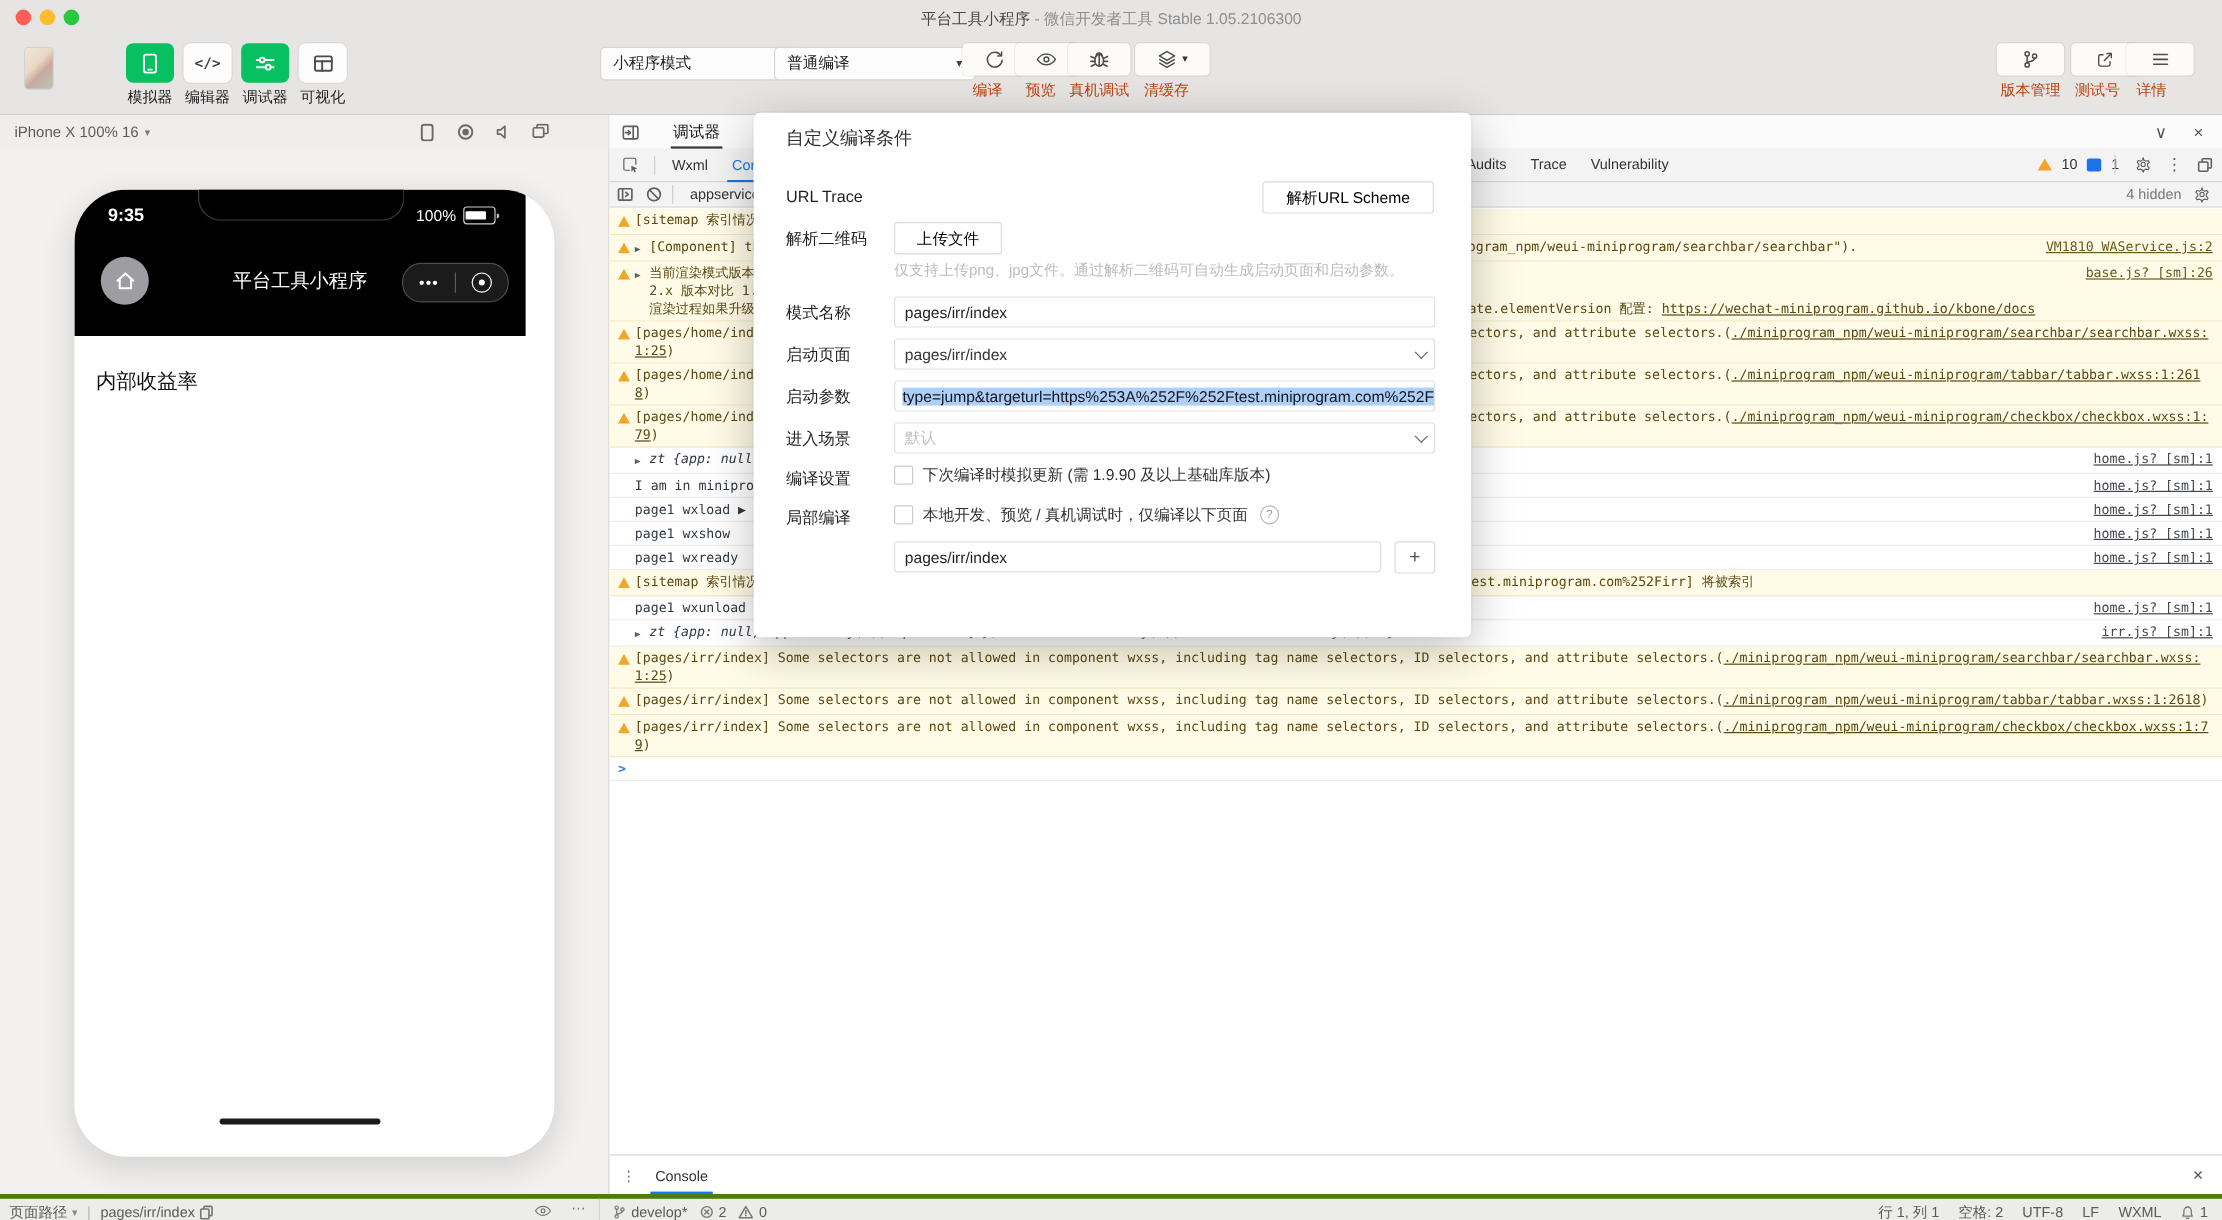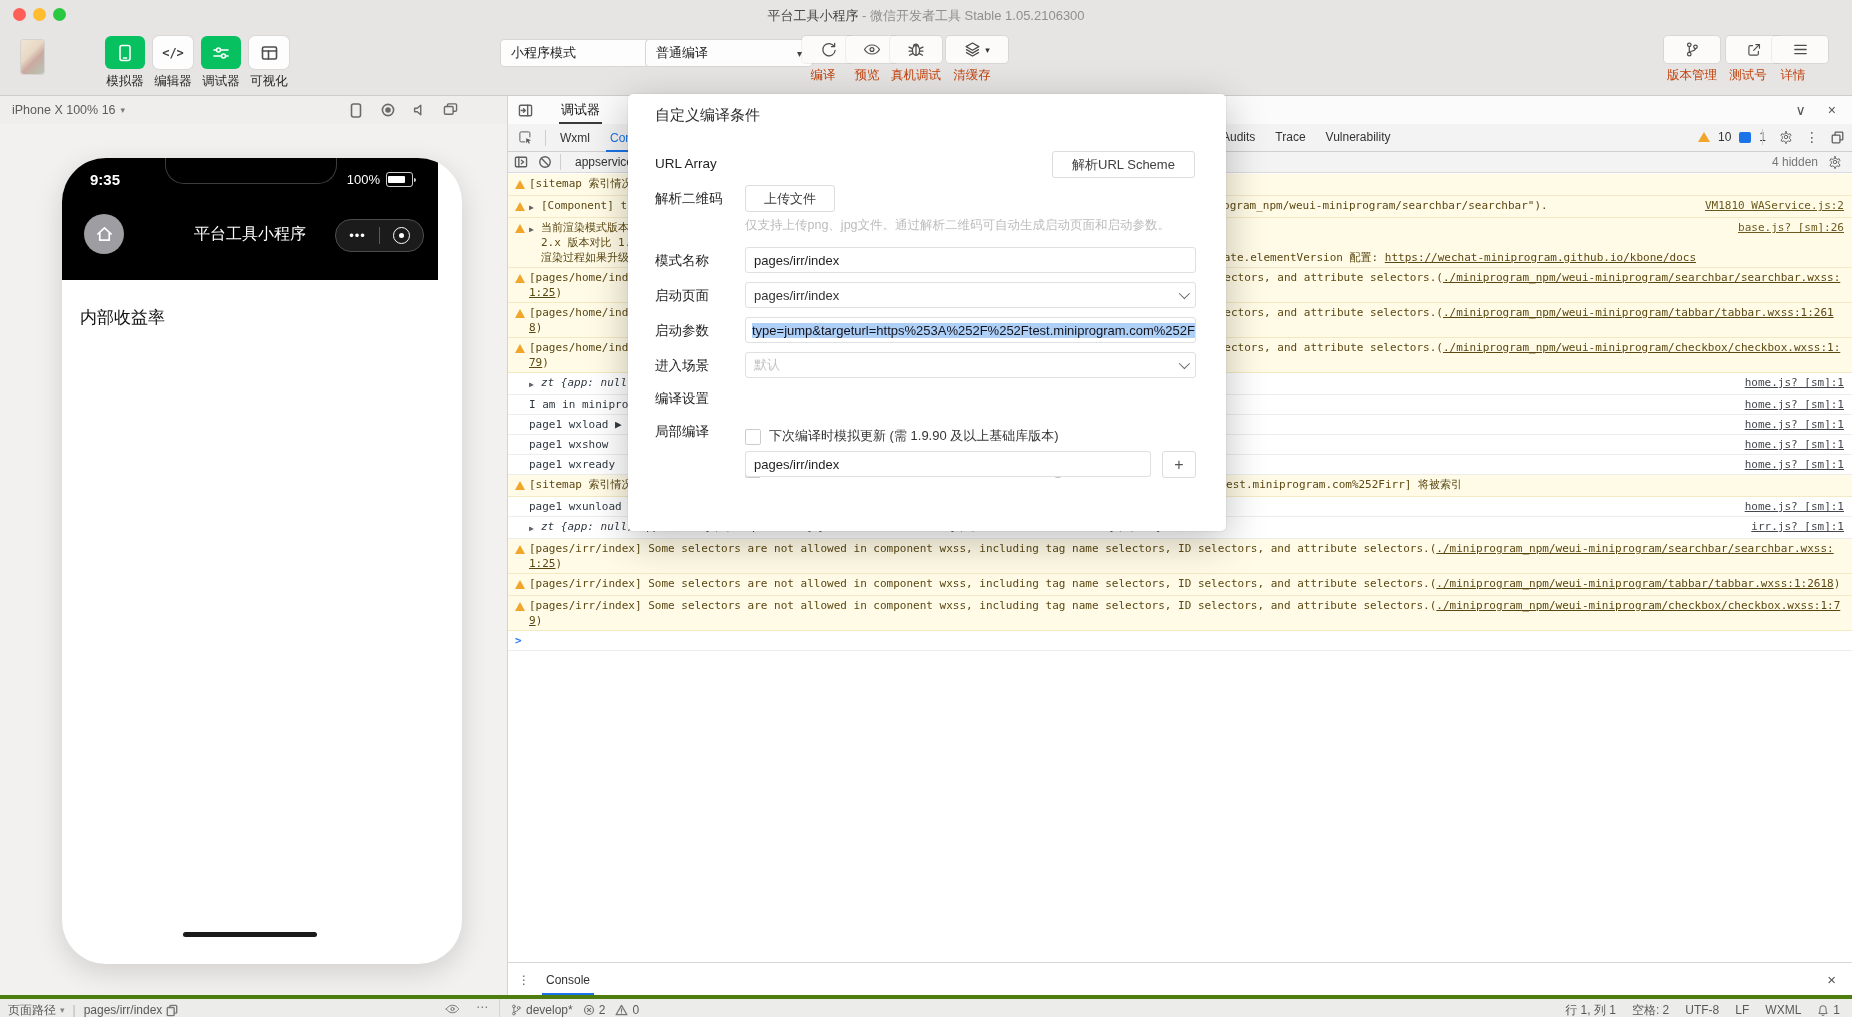--- a/index.html
+++ b/index.html
@@ -134,23 +134,23 @@
   .minput{position:absolute;left:117px;height:26px;border:1px solid #e0e0e0;border-radius:3px;
           font-size:13px;color:#1f1f1f;padding:0 8px;box-sizing:border-box;background:#fff;
           font-family:"Liberation Sans",sans-serif;outline:none;}
   .minput::placeholder{color:#c2c2c2;}
   .mselect{position:absolute;left:117px;height:26px;border:1px solid #e0e0e0;border-radius:3px;background:#fff;
            display:flex;align-items:center;padding:0 8px;box-sizing:border-box;width:451px;}
   .mselect .chev{margin-left:auto;width:7px;height:7px;border-right:1.6px solid #666;border-bottom:1.6px solid #666;
                  transform:rotate(45deg) translateY(-2px);}
   .mselect.placeholder{color:#c2c2c2;}
   .mbtn{position:absolute;height:27px;border:1px solid #dcdcdc;border-radius:3px;background:#fff;
-        display:flex;align-items:center;justify-content:center;font-size:13px;color:#404040;box-sizing:border-box;}
+        display:flex;align-items:center;justify-content:center;font-size:13px;color:#000000;box-sizing:border-box;}
   .mhint{position:absolute;left:117px;font-size:12.5px;color:#bcbcbc;}
-  .mcheckrow{position:absolute;left:117px;display:flex;align-items:flex-end;gap:8px;font-size:13px;color:#333;margin-top:40px;}
+  .mcheckrow{position:absolute;left:117px;display:flex;align-items:center;gap:8px;font-size:13px;color:#333;}
   .mcheck{width:14px;height:14px;border:1px solid #ccc;border-radius:2px;background:#fff;flex:0 0 14px;}
   .qmark{width:14px;height:14px;border:1px solid #b9b9b9;border-radius:50%;color:#9a9a9a;font-size:10px;
          display:flex;align-items:center;justify-content:center;margin-left:2px;}
   #m-params-box{position:absolute;left:117px;width:451px;height:26px;border:1px solid #e0e0e0;border-radius:3px;
                 display:flex;align-items:center;padding:0 6px;box-sizing:border-box;overflow:hidden;}
   #m-params-box span{background:#aed0f7;white-space:nowrap;font-size:13px;color:#14141f;}
   #modal-footer{position:absolute;left:0;bottom:0;width:598px;height:45px;border-top:1px solid #ebebeb;
                 background:#fdfdfd;border-radius:0 0 5px 5px;}
   #m-cancel{right:108px;top:9px;width:64px;}
   #m-ok{right:28px;top:9px;width:64px;background:#07c160;border-color:#07c160;color:#fff;}
@@ -648,21 +648,21 @@
             </svg>
         </span>
         <span>1</span>
       </span>
     </div>
   </div>
 
   <div id="modal" class="abs">
     <div id="modal-title" class="abs">自定义编译条件</div>
 
-    <div class="mrow-label" style="top:62px;">URL Array</div>
+    <div class="mrow-label" style="top:62px;">URL Trace</div>
     <div class="mbtn" style="left:424px;top:57px;width:143px;">解析URL Scheme</div>
 
     <div class="mrow-label" style="top:96px;">解析二维码</div>
     <div class="mbtn" style="left:117px;top:91px;width:90px;">上传文件</div>
     <div class="mhint" style="top:123px;">仅支持上传png、jpg文件。通过解析二维码可自动生成启动页面和启动参数。</div>
 
     <div class="mrow-label" style="top:158px;">模式名称</div>
     <input class="minput" style="top: 153px; width: 451px;" value="pages/irr/index">
 
     <div class="mrow-label" style="top:193px;">启动页面</div>

